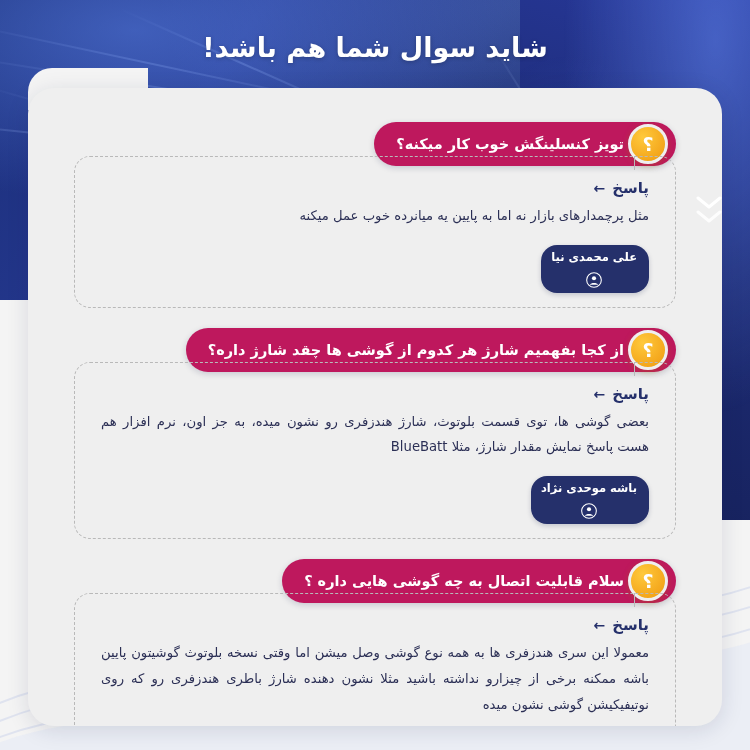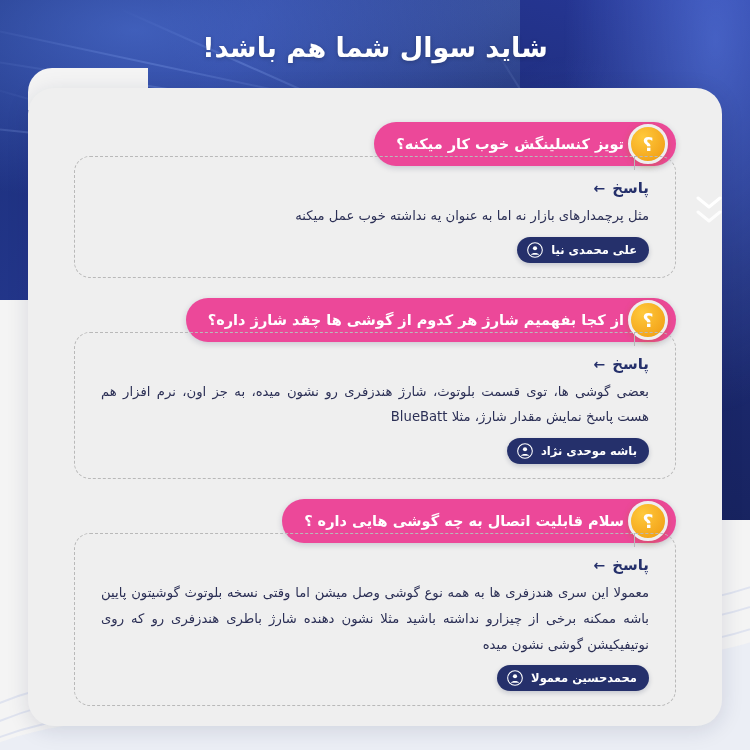--- a/index.html
+++ b/index.html
@@ -120,21 +120,21 @@
   }
 
   .question-row {
     position: relative;
     display: flex;
     align-items: center;
     justify-content: flex-start;
     margin-right: 0;
   }
   .q-bubble {
-    background: #ec4899;
+    background: #be185d;
     color: #ffffff;
     border-radius: 26px;
     height: 44px;
     display: flex;
     align-items: center;
     padding: 0 52px 0 22px;
     font-size: 14.5px;
     font-weight: bold;
     white-space: nowrap;
     box-shadow: 0 2px 6px rgba(20,30,70,.18);
@@ -192,22 +192,23 @@
   .author-chip {
     display: inline-flex;
     align-items: center;
     gap: 8px;
     background: #25306b;
     color: #ffffff;
     border-radius: 16px;
     padding: 5px 12px 5px 10px;
     font-size: 11.5px;
     font-weight: bold;
-    margin-top: 4px;
+    margin-top: 12px;
     box-shadow: 0 2px 5px rgba(20,30,70,.2);
+    flex-direction: column;
   }
   .author-chip .avatar-icon {
     width: 16px;
     height: 16px;
     flex: 0 0 16px;
   }
 
   
   .tick {
     position: absolute;
@@ -300,21 +301,21 @@
           <div class="q-badge" style="right:8px;">
             <span>؟</span>
           </div>
         </div>
         <div class="answer-wrap">
           <div class="tick"></div>
           <div class="answer-label">
             <span>پاسخ</span>
             <span class="arrow-icon">←</span>
           </div>
-          <div class="answer-text">مثل پرچمدارهای بازار نه اما به عنوان یه نداشته خوب عمل میکنه</div>
+          <div class="answer-text">مثل پرچمدارهای بازار نه اما به پایین یه میانرده خوب عمل میکنه</div>
           <div class="author-chip">
             <span>علی محمدی نیا</span>
             <svg class="avatar-icon" viewBox="0 0 24 24">
               <circle cx="12" cy="12" r="11" fill="none" stroke="#ffffff" stroke-width="1.6"></circle>
               <circle cx="12" cy="9.3" r="3.1" fill="#ffffff"></circle>
               <path d="M5.8 19.2 C7.2 15.6 16.8 15.6 18.2 19.2" fill="#ffffff"></path>
             </svg>
           </div>
         </div>
       </div>

